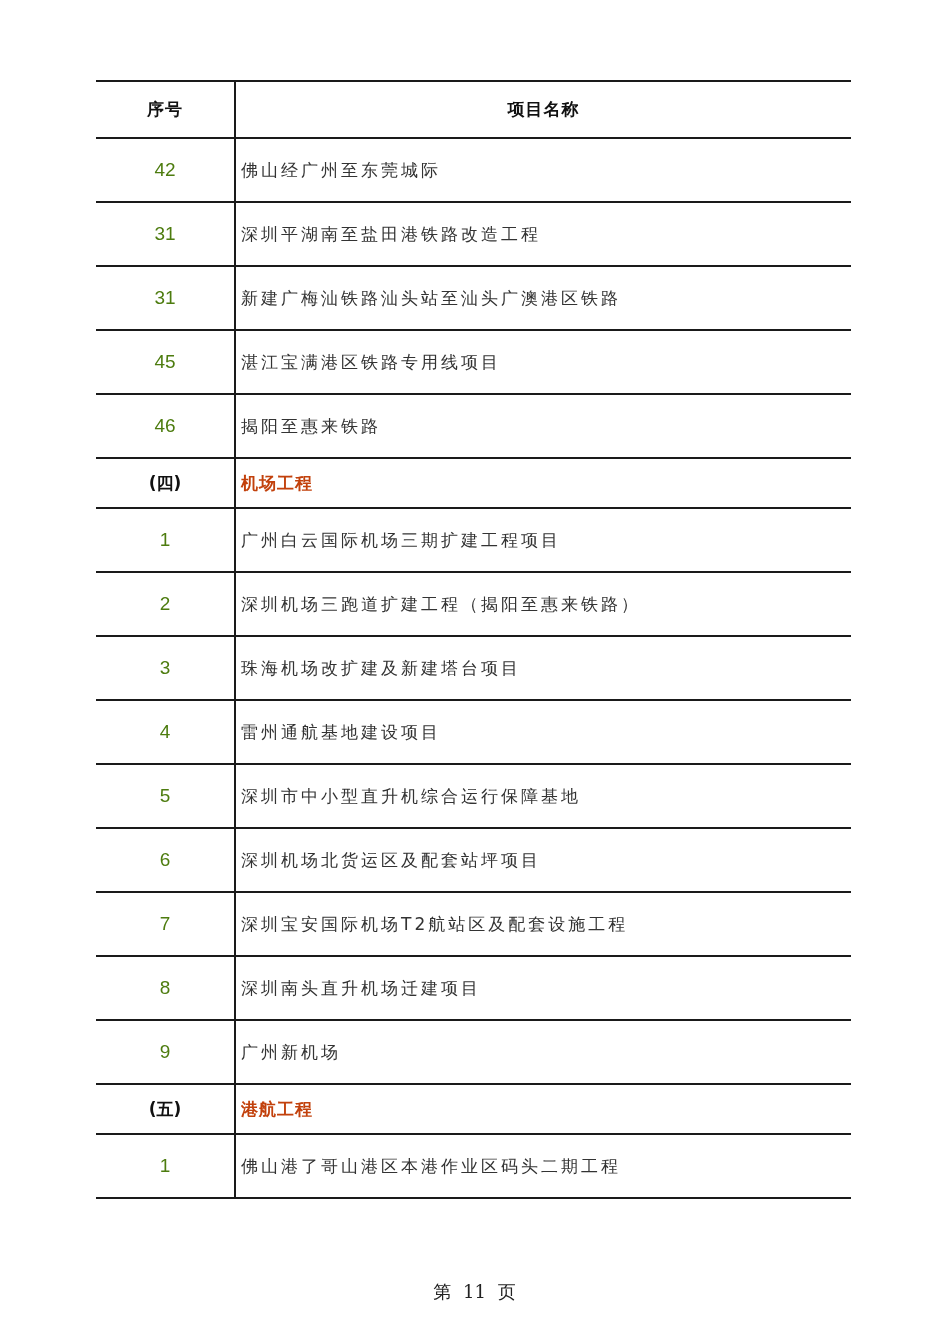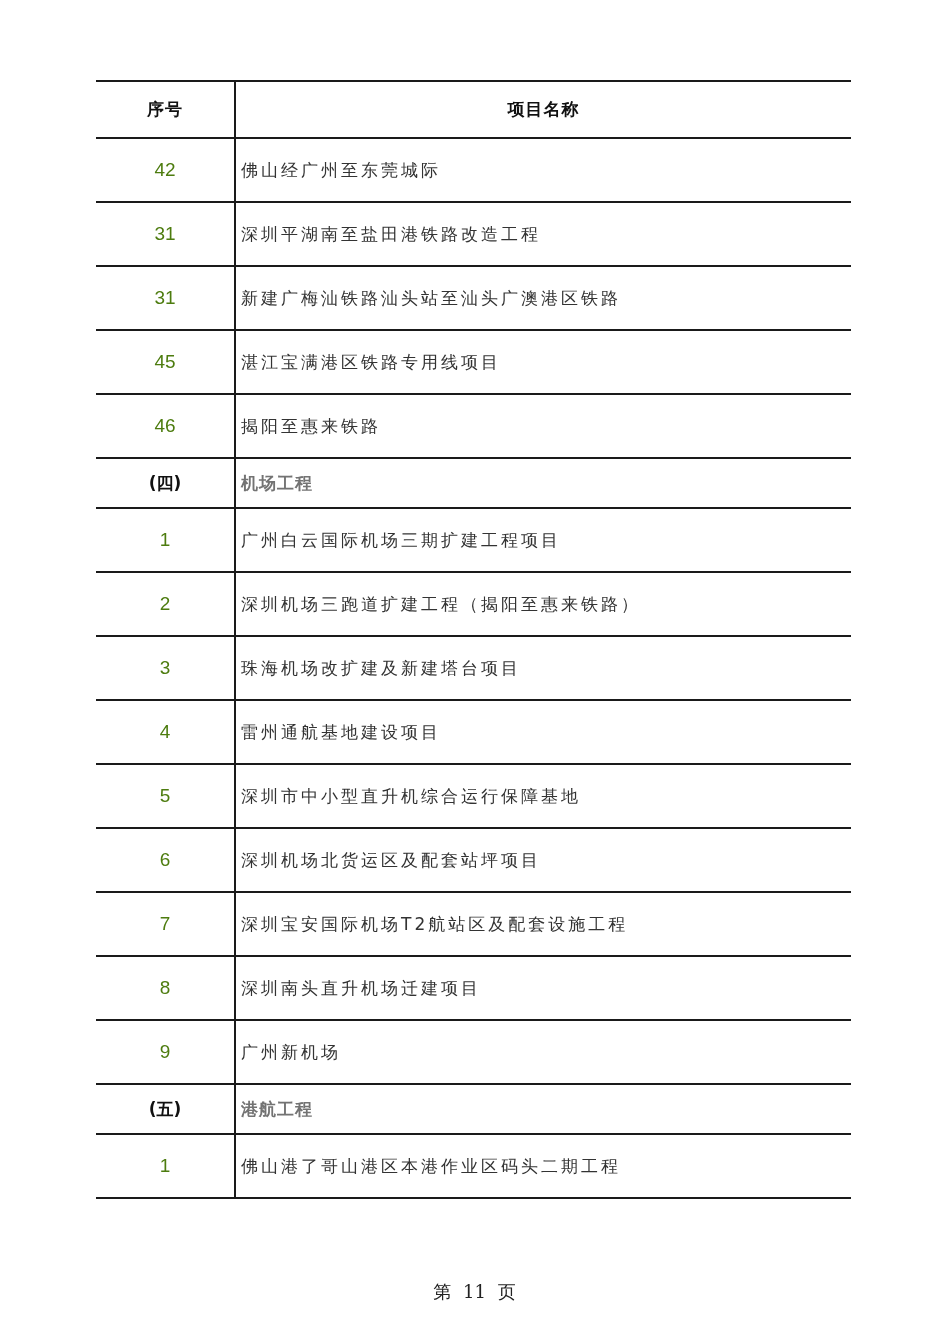--- a/index.html
+++ b/index.html
@@ -14,21 +14,21 @@
     .cell-name { flex: 1; display: flex; align-items: center; padding-left: 5px;
                  font-size: 17px; letter-spacing: 3px; color: #333; }
     .row.header { height: 57px; text-align: center; }
     .row.header .cell-no, .row.header .cell-name { font-weight: bold; color: #111;
                font-family: "DejaVu Sans", sans-serif; font-size: 17px; letter-spacing: 1px; }
     .row.header .cell-name { justify-content: center; padding-left: 0; }
     .row.item { height: 64px; }
     .row.section { height: 50px; }
     .row.section .cell-no { font-weight: bold; font-family: "DejaVu Sans", sans-serif;
                font-size: 17px; color: #111; }
-    .row.section .cell-name { font-weight: bold; color: #737373; letter-spacing: 1px; font-family: Liberation Mono, monospace; }
+    .row.section .cell-name { font-weight: bold; color: #c2410c; letter-spacing: 1px; font-family: Liberation Mono, monospace; }
     .footer { position: absolute; left: 0; width: 949px; top: 1280px; text-align: center;
               font-family: "DejaVu Serif", serif; font-size: 18px; color: #222; word-spacing: 6px; }
   </style>
 </head>
 <body>
 
 <div class="table">
   <div class="row header">
     <div class="cell-no">序号</div>
     <div class="cell-name">项目名称</div>

